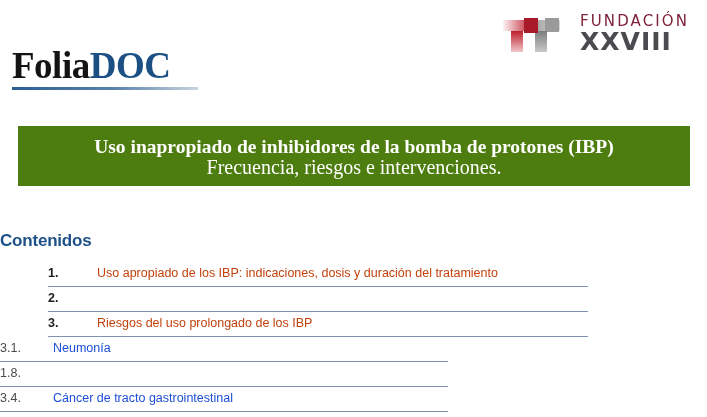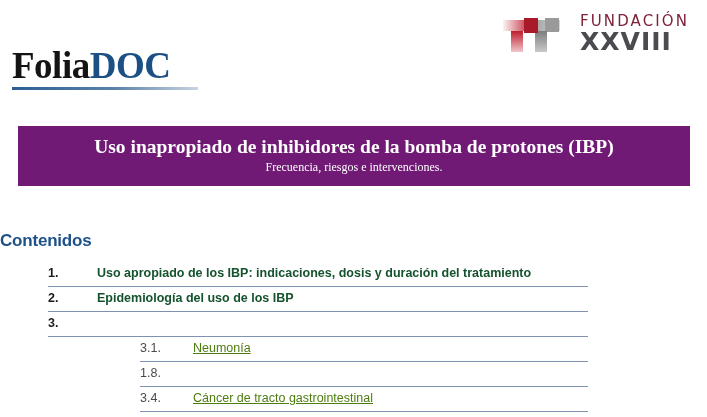--- a/index.html
+++ b/index.html
@@ -111,38 +111,38 @@
     margin-top: 0px;
   }
 
   
   .banner {
     position: absolute;
     left: 18px;
     top: 126px;
     width: 672px;
     height: 60px;
-    background: #701a75;
+    background: #4d7c0f;
     color: #ffffff;
     display: flex;
     flex-direction: column;
     align-items: center;
     justify-content: center;
   }
   .banner-title {
     font-family: "Liberation Serif", serif;
     font-weight: bold;
     font-size: 19.5px;
     line-height: 23px;
     text-align: center;
     white-space: nowrap;
   }
   .banner-subtitle {
     font-family: "Liberation Serif", serif;
-    font-size: 12px;
+    font-size: 20px;
     line-height: 19px;
     text-align: right;
     white-space: nowrap;
   }
 
   
   .contents-heading {
     position: absolute;
     left: 0;
     top: 231px;
@@ -162,56 +162,54 @@
     align-items: flex-start;
     border-bottom: 1.6px solid #7f93b0;
     box-sizing: border-box;
   }
   .toc-row.level1 {
     margin-left: 48px;
     width: 540px;
     height: 25px;
   }
   .toc-row.level2 {
-    margin-left: 140px;
     width: 448px;
     height: 25px;
   }
   .toc-num {
     flex: 0 0 auto;
     font-size: 12.5px;
   }
   .toc-label {
     flex: 1 1 auto;
     font-size: 12.5px;
   }
   .level1 .toc-num {
     width: 49px;
     font-weight: bold;
     color: #1b1b1b;
     padding-top: 4px;
   }
   .level1 .toc-label {
-    font-weight: bold;
-    color: #14532d;
+    font-weight: normal;
+    color: #c2410c;
     padding-top: 4px;
     white-space: nowrap;
   }
   .level2 .toc-num {
     width: 53px;
     font-weight: normal;
     color: #4a4a4a;
     padding-top: 4px;
   }
   .level2 .toc-label {
     font-weight: normal;
-    color: #4d7c0f;
-    padding-top: 4px;
-    white-space: nowrap;
-    text-decoration: underline;
+    color: #1d4ed8;
+    padding-top: 4px;
+    white-space: nowrap;
   }
 </style>
 </head>
 <body>
 
 <div class="masthead">
 
   <div class="brand">
     <div class="brand-wordmark">
       <span class="brand-folia">Folia</span><span class="brand-doc">DOC</span>
@@ -244,24 +242,24 @@
 
 <div class="contents-heading">Contenidos</div>
 
 <div class="toc">
     <div class="toc-row level1">
       <span class="toc-num">1.</span>
       <span class="toc-label">Uso apropiado de los IBP: indicaciones, dosis y duración del tratamiento</span>
     </div>
     <div class="toc-row level1">
       <span class="toc-num">2.</span>
-      <span class="toc-label">Epidemiología del uso de los IBP</span>
     </div>
     <div class="toc-row level1">
       <span class="toc-num">3.</span>
+      <span class="toc-label">Riesgos del uso prolongado de los IBP</span>
     </div>
     <div class="toc-row level2">
       <span class="toc-num">3.1.</span>
       <span class="toc-label">Neumonía</span>
     </div>
     <div class="toc-row level2">
       <span class="toc-num">1.8.</span>
     </div>
     <div class="toc-row level2">
       <span class="toc-num">3.4.</span>

